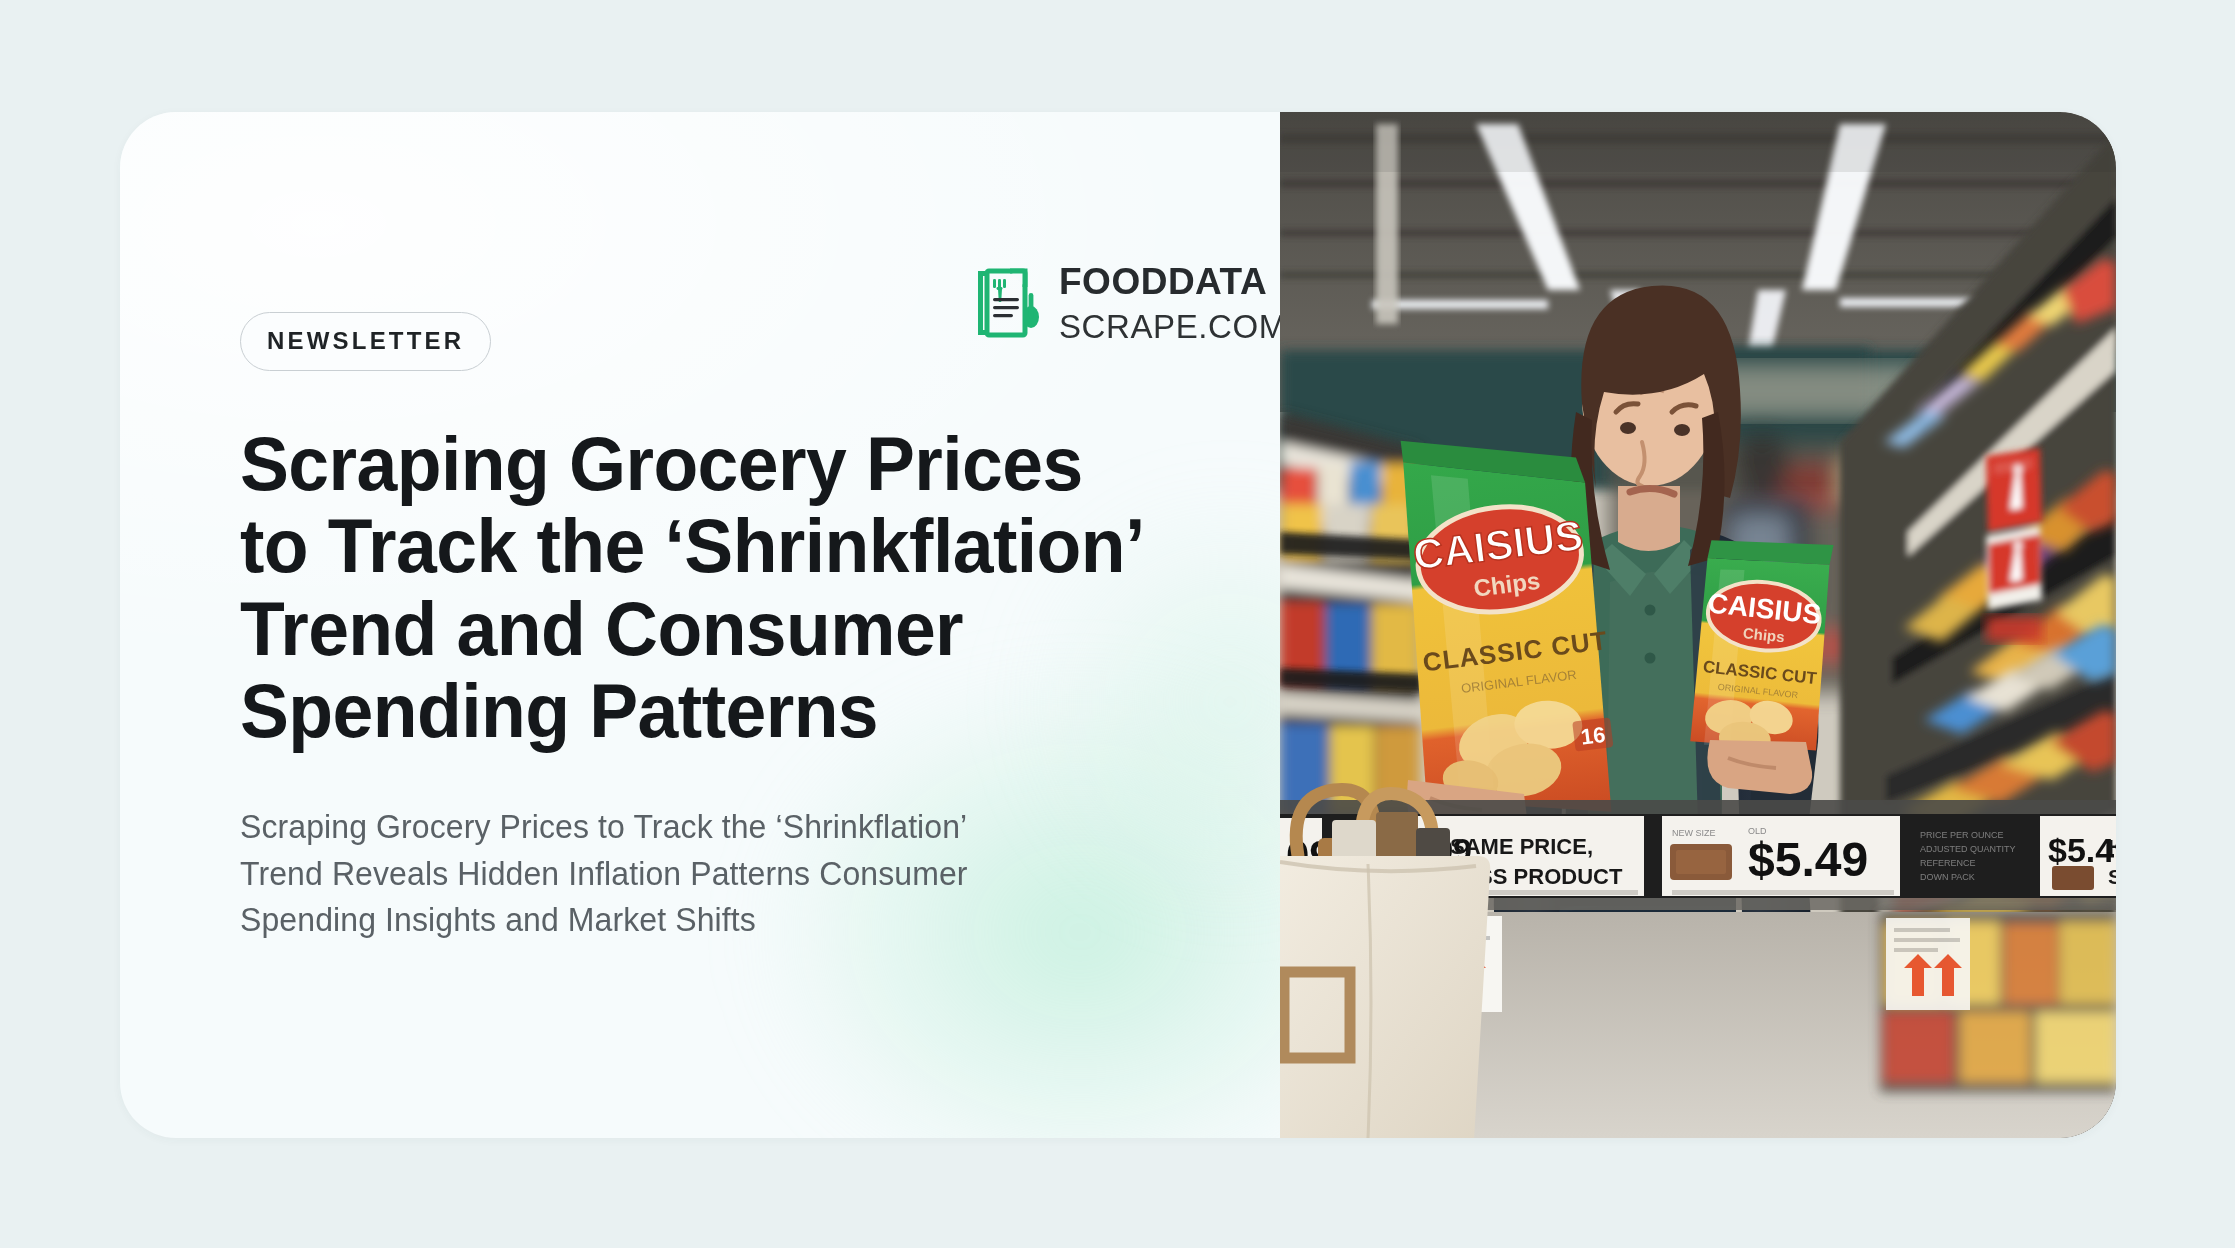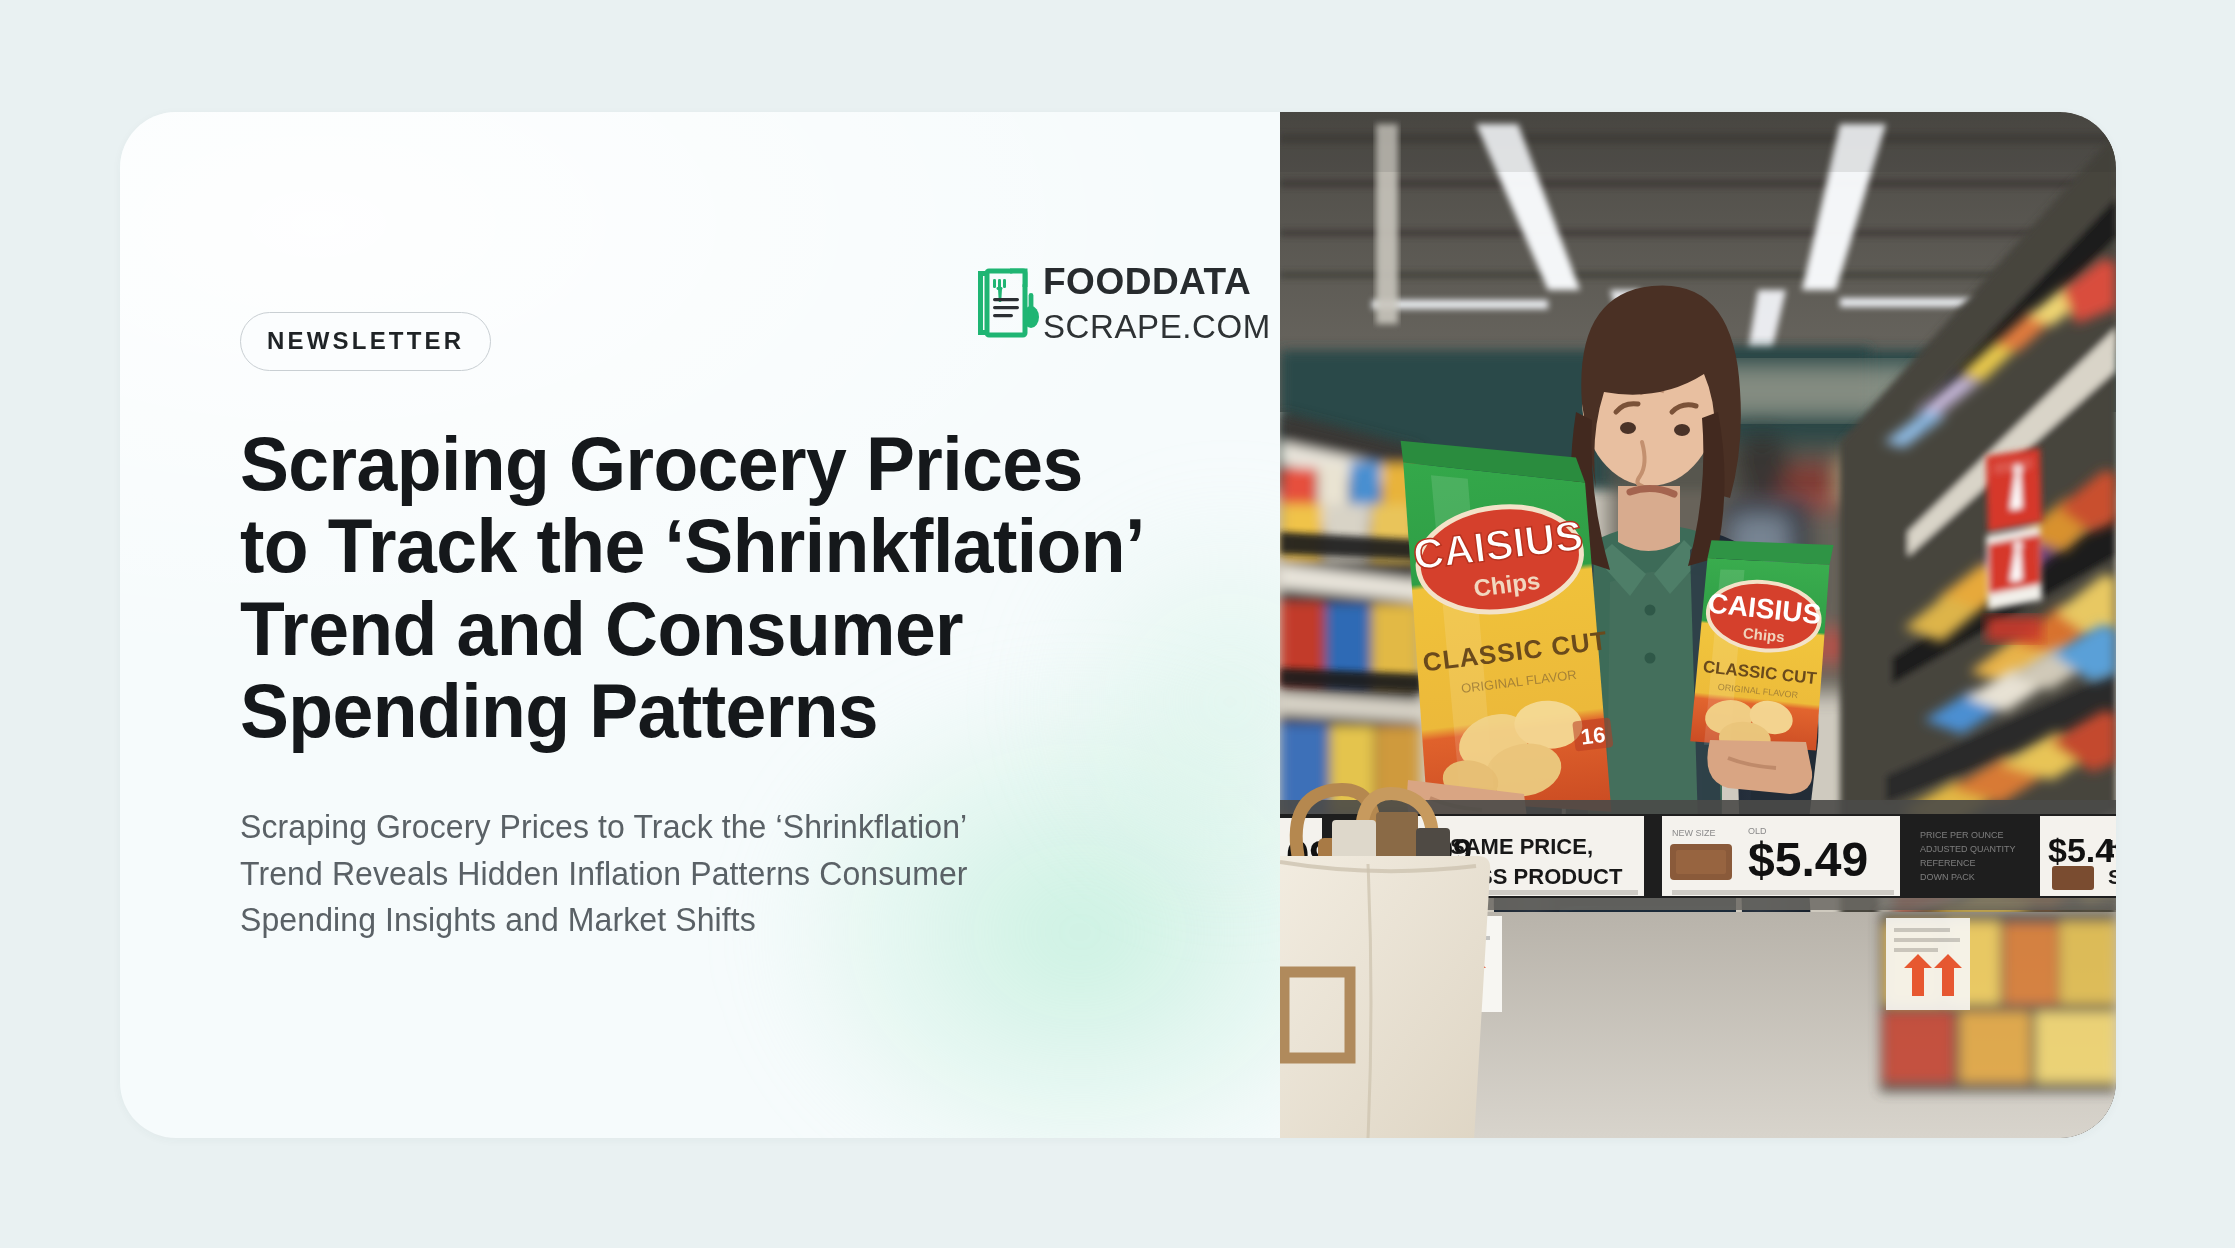--- a/index.html
+++ b/index.html
@@ -44,21 +44,21 @@
     position: absolute; left: 0px; top: 0px;
     width: 1100px; height: 560px;
     background: radial-gradient(ellipse at 18% 20%, rgba(255,255,255,.9) 0%, rgba(246,251,252,0) 70%);
     pointer-events: none;
   }
 
   
   .logo {
     position: absolute;
     left: 845px; top: 152px;
-    display: flex; align-items: center; 
+    display: flex; align-items: center; gap: 16px;
   }
   .logo-mark { width: 78px; height: 76px; display: block; }
   .logo-words {
     display: flex; flex-direction: column;
     line-height: .95;
   }
   .logo-line1 {
     font-family: "Liberation Sans", sans-serif;
     font-weight: 700;
     font-size: 37px;

